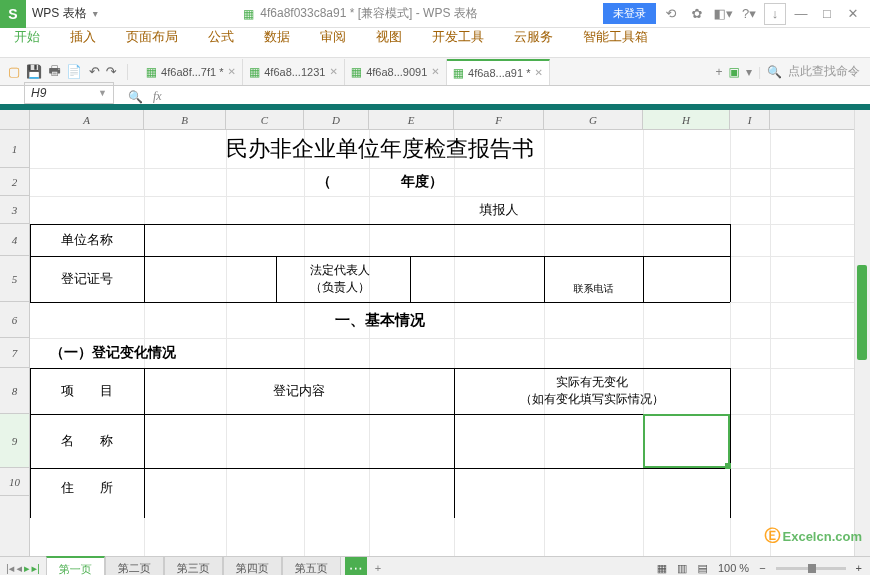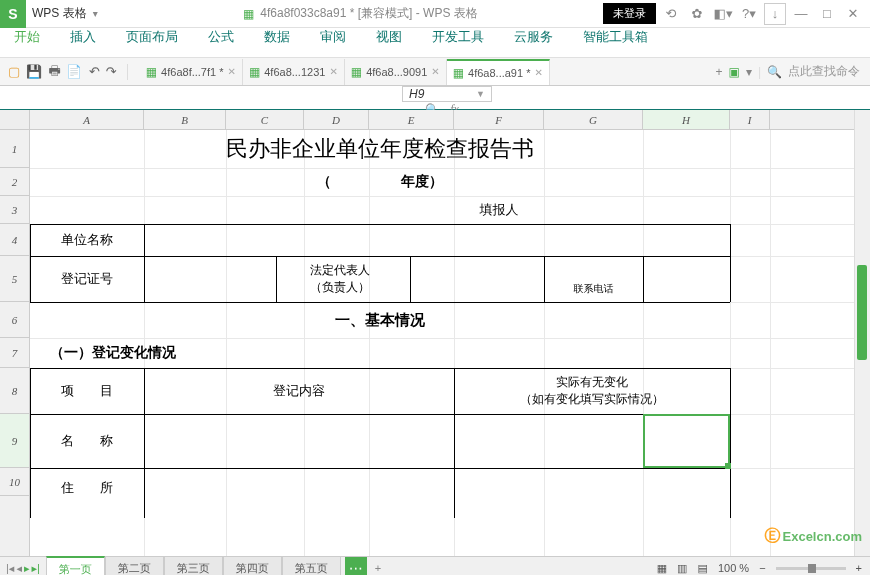--- a/index.html
+++ b/index.html
@@ -6,42 +6,42 @@
 body { width: 870px; height: 575px; background: #fff; overflow: hidden; position: relative; font-size: 12px; }
 
 
 .titlebar { height: 28px; background: #fff; display: flex; align-items: center; border-bottom: 1px solid #e0e0e0; }
 .logo-box { width: 26px; height: 28px; background: #4caf50; color: #fff; display: flex; align-items: center; justify-content: center; font-weight: bold; font-size: 14px; }
 .app-name { padding: 0 6px; font-size: 12px; color: #333; }
 .dropdown-arrow { color: #888; font-size: 10px; margin-right: 20px; }
 .title-center { flex: 1; display: flex; align-items: center; justify-content: center; gap: 6px; color: #888; font-size: 12px; }
 .doc-icon { color: #4caf50; font-size: 12px; }
 .title-right { display: flex; align-items: center; gap: 4px; padding-right: 6px; }
-.login-status { background: #000000; color: #fff; padding: 3px 10px; font-size: 11px; }
+.login-status { background: #3b82f6; color: #fff; padding: 3px 10px; font-size: 11px; }
 .tb-btn { width: 22px; height: 22px; display: flex; align-items: center; justify-content: center; color: #888; font-size: 13px; cursor: pointer; }
 .tb-btn.boxed { border: 1px solid #ccc; }
 
 
 .menubar { height: 30px; display: flex; align-items: flex-start; padding-left: 14px; gap: 30px; border-bottom: 1px solid #e0e0e0; }
-.menu-item { font-size: 13px; color: #0f766e; cursor: pointer; }
+.menu-item { font-size: 13px; color: #a16207; cursor: pointer; }
 .menu-item.active { color: #4caf50; }
 
 
 .doc-tabs-row { height: 28px; display: flex; align-items: center; border-bottom: 1px solid #ccc; background: #f5f5f5; }
 .small-icons { display: flex; align-items: center; gap: 6px; padding: 0 8px; }
 .small-icon { color: #666; font-size: 13px; cursor: pointer; }
 .small-sep { width: 1px; height: 16px; background: #ddd; margin: 0 4px; }
 .doc-tab { display: flex; align-items: center; gap: 4px; padding: 0 6px; height: 26px; border-right: 1px solid #ddd; font-size: 11px; color: #555; cursor: pointer; }
 .doc-tab.active { background: #fff; border-top: 2px solid #4caf50; }
 .doc-tab-close { color: #aaa; font-size: 10px; }
 .doc-tab-right { margin-left: auto; display: flex; align-items: center; gap: 6px; padding-right: 10px; color: #888; }
 .search-hint { font-size: 12px; color: #999; }
 
 
-.fx-row { height: 24px; display: flex; align-items: center; border-bottom: 1px solid #0f766e; background: #fff; flex-direction: column; }
+.fx-row { height: 24px; display: flex; align-items: flex-end; border-bottom: 6px solid #0f766e; background: #fff; }
 .namebox { width: 90px; height: 22px; border: 1px solid #ccc; margin-left: 24px; padding: 0 6px; display: flex; align-items: center; font-size: 12px; color: #333; font-style: italic; font-family: "Times New Roman", serif; }
 .namebox-arrow { margin-left: auto; color: #999; font-size: 9px; }
 .fx-icons { display: flex; align-items: center; gap: 10px; padding-left: 14px; color: #999; }
 .fx-label { font-style: italic; color: #888; font-family: serif; }
 
 
 .grid-wrap { position: relative; height: 446px; overflow: hidden; }
 .col-headers { height: 20px; display: flex; background: #f0f0f0; border-bottom: 1px solid #ccc; }
 .rowh-spacer { width: 30px; border-right: 1px solid #ccc; background: #eee; }
 .col-h { border-right: 1px solid #ccc; text-align: center; font-size: 11px; color: #555; line-height: 20px; font-style: italic; font-family: "Times New Roman", serif; }

